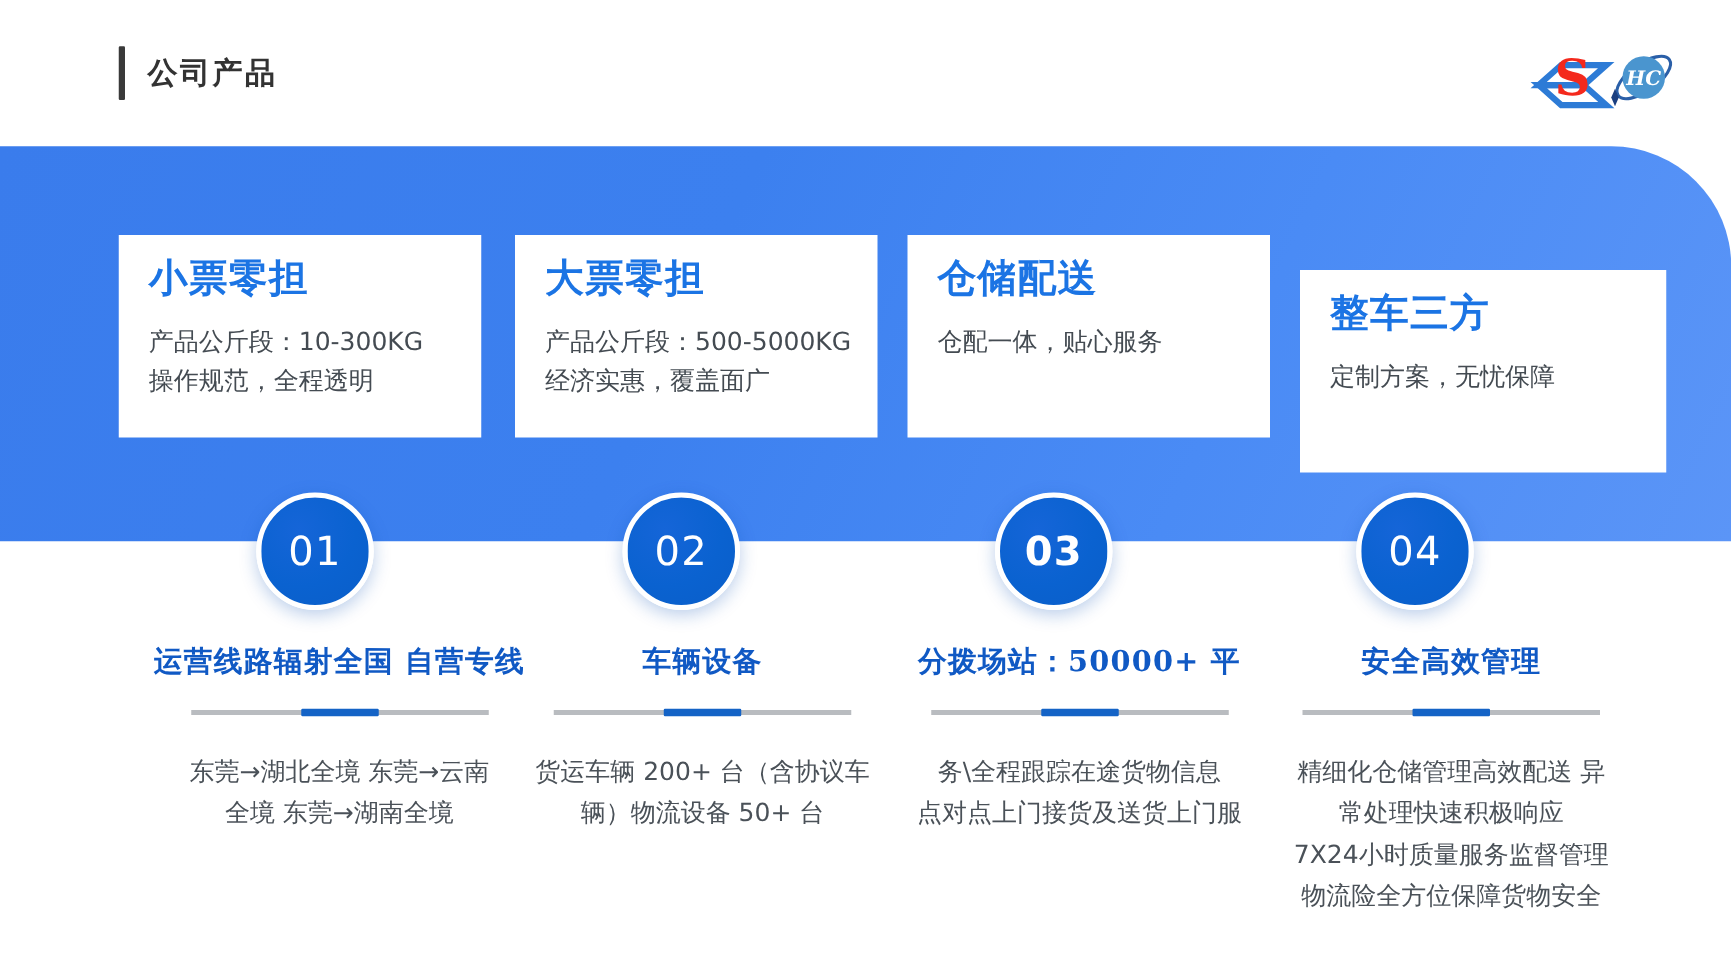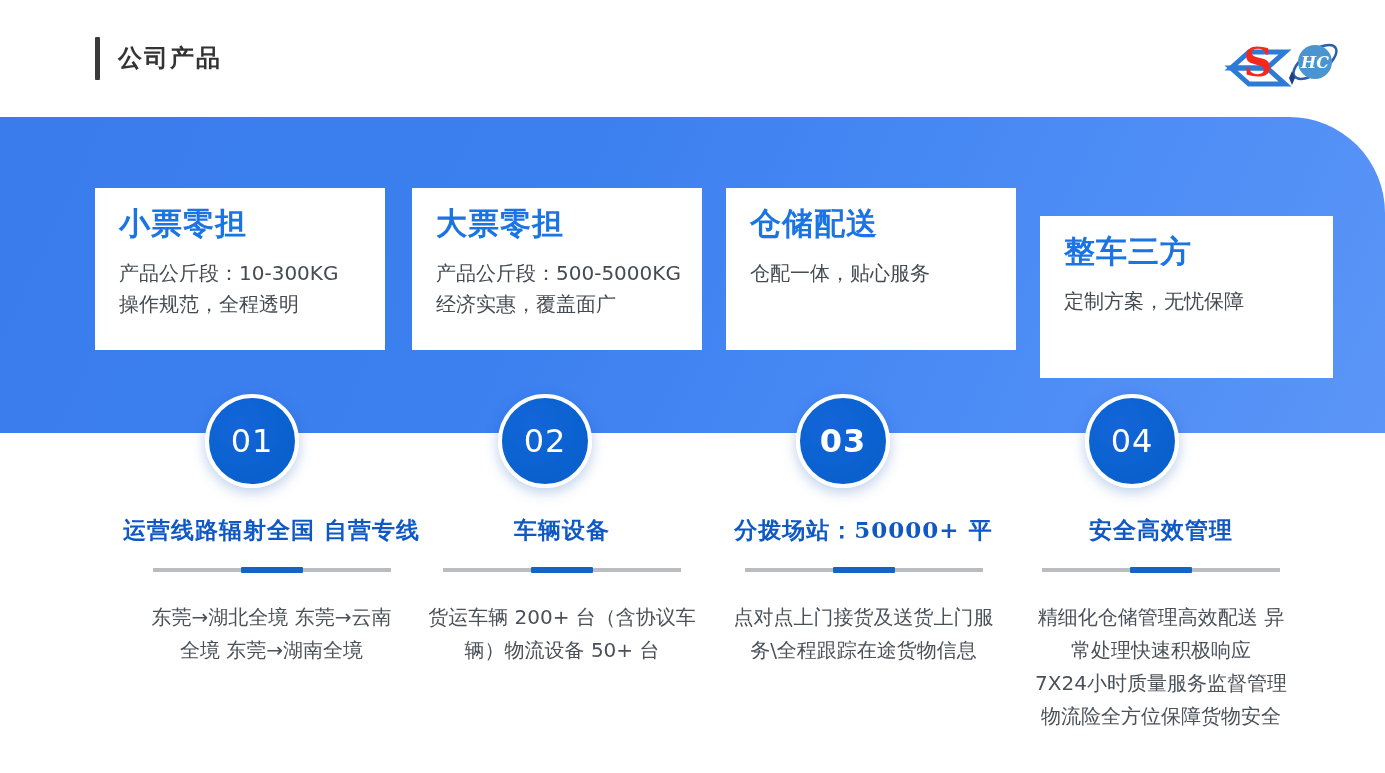--- a/index.html
+++ b/index.html
@@ -189,22 +189,22 @@
       <div class="feature-body">
         <div>货运车辆  200+  台（含协议车</div>
         <div>辆）物流设备  50+  台</div>
       </div>
     </div>
 
     <div class="feature feature-3">
       <div class="feature-title">分拨场站：50000+  平</div>
       <div class="divider divider-3"></div>
       <div class="feature-body">
+        <div>务\全程跟踪在途货物信息</div>
         <div>点对点上门接货及送货上门服</div>
-        <div>务\全程跟踪在途货物信息</div>
       </div>
     </div>
 
     <div class="feature feature-4">
       <div class="feature-title">安全高效管理</div>
       <div class="divider divider-4"></div>
       <div class="feature-body">
         <div>精细化仓储管理高效配送  异</div>
         <div>常处理快速积极响应</div>
         <div>7X24小时质量服务监督管理</div>

